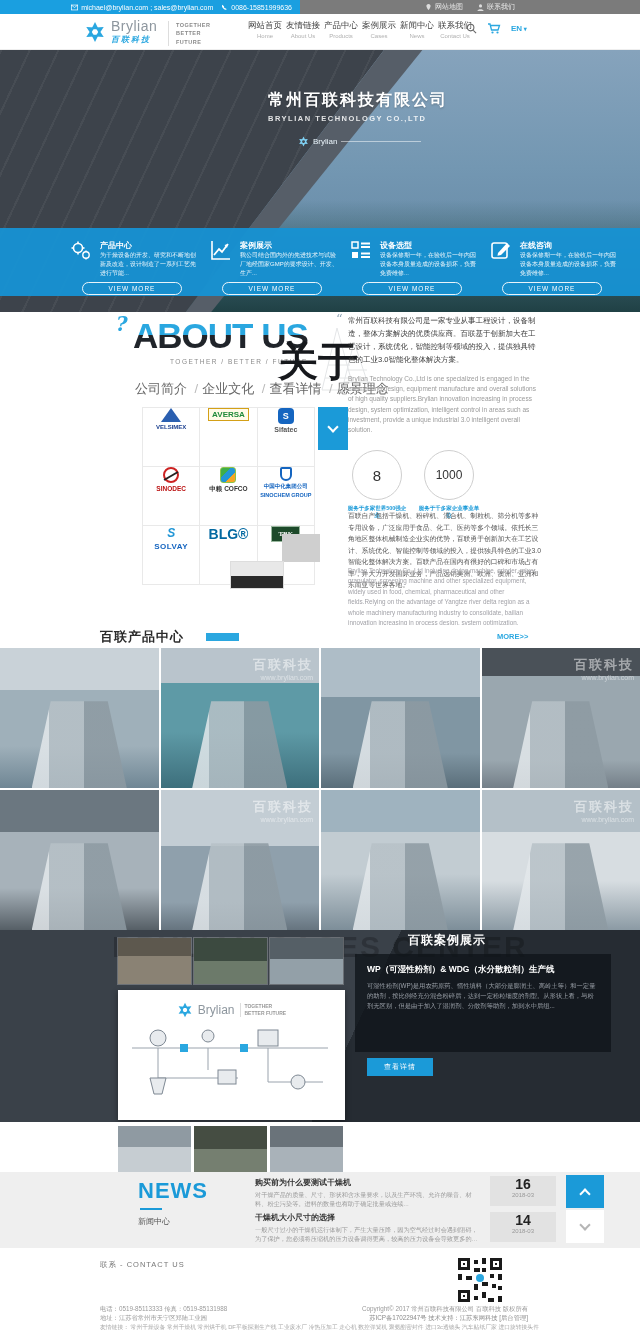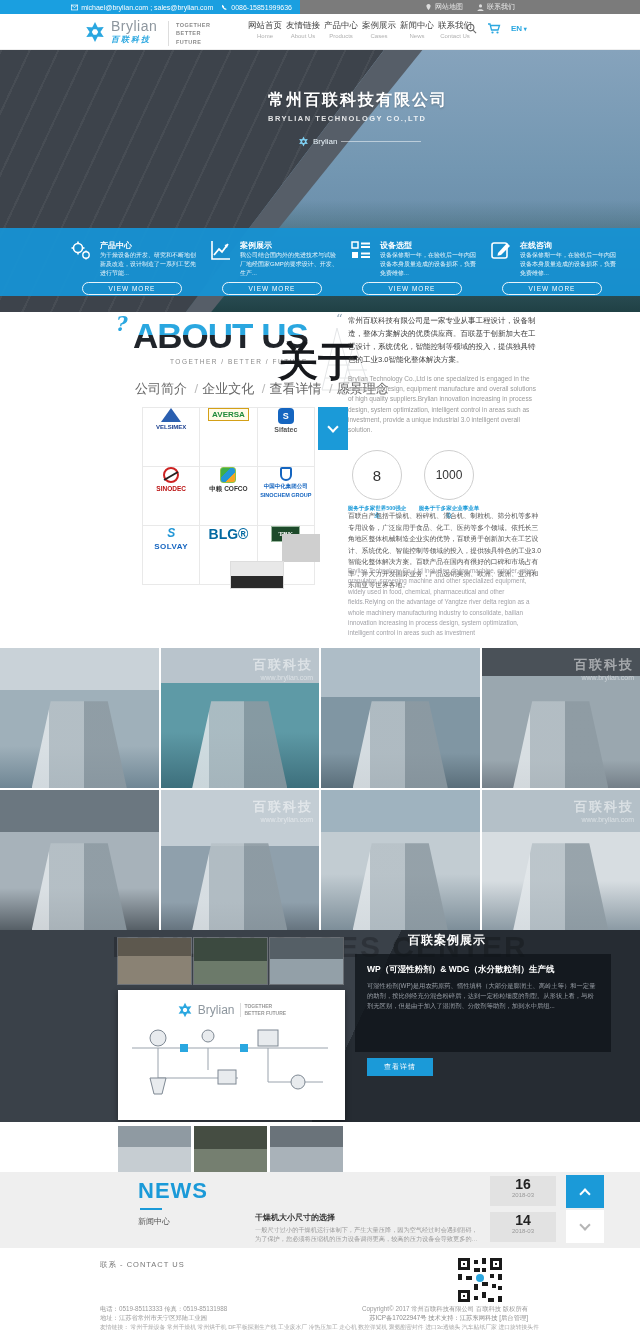--- a/index.html
+++ b/index.html
@@ -420,20 +420,25 @@
         </div>
       <div class="stat">
           <div class="cir" style="font-size:12px">1000</div>
           <div class="lb">服务于千多家企业事业单位</div>
         </div>
     </div>
     <div id="ab-body-cn">百联自产包括干燥机、粉碎机、混合机、制粒机、筛分机等多种专用设备，广泛应用于食品、化工、医药等多个领域。依托长三角地区整体机械制造企业实的优势，百联勇于创新加大在工艺设计、系统优化、智能控制等领域的投入，提供独具特色的工业3.0智能化整体解决方案。百联产品在国内有很好的口碑和市场占有率，并大力开发国际业务，产品远销美洲、欧洲、澳洲、亚洲和东南亚等世界各地。</div>
     <div id="ab-body-en">Brylian Technology Co.,Ltd including drying machine, grinder, mixer, granulator, screening machine and other specialized equipment, widely used in food, chemical, pharmaceutical and other fields.Relying on the advantage of Yangtze river delta region as a whole machinery manufacturing industry to consolidate, bailian innovation increasing in process design, system optimization, intelligent control in areas such as investment</div>
   </div>
 
+  <div id="prodhead" class="abs">
+    <div id="prod-title">百联产品中心</div>
+    <div id="prod-dash"></div>
+    <div id="prod-more">MORE&gt;&gt;</div>
+  </div>
 
   <div id="prodgrid" class="abs">
     <div class="photo ph1">
         <div class="machine"></div>
       </div>
     <div class="photo ph2">
         <div class="machine"></div>
         <div class="wm">
           <div class="w1">百联科技</div>
           <div class="w2">www.brylian.com</div>
@@ -528,20 +533,24 @@
   <div id="thumbs2" class="abs thumbrow">
     <div class="thumb th4"></div>
     <div class="thumb th5"></div>
     <div class="thumb th6"></div>
   </div>
 
   <div id="news" class="abs">
     <div id="news-title">NEWS</div>
     <div id="news-line"></div>
     <div id="news-sub">新闻中心</div>
+    <div class="news-item" style="top:5px">
+      <div class="t">购买前为什么要测试干燥机</div>
+      <div class="x">对干燥产品的质量、尺寸、形状和含水量要求，以及生产环境、允许的噪音、材料、粉尘污染等。进料的数量也有助于确定批量或连续...</div>
+    </div>
     <div class="news-item" style="top:40px">
       <div class="t">干燥机大小尺寸的选择</div>
       <div class="x">一般尺寸过小的干燥机运行体制下，产生大量压降，因为空气经过时会遇到阻碍，为了保护，您必须将压缩机的压力设备调得更高，较高的压力设备会导致更多的能耗和无法提高应用环境的温点。</div>
     </div>
     <div class="datebox" style="top:4px">
       <div class="d">16</div>
         <div class="m">2018-03</div>
     </div>
     <div class="datebox" style="top:40px">
       <div class="d">14</div>

